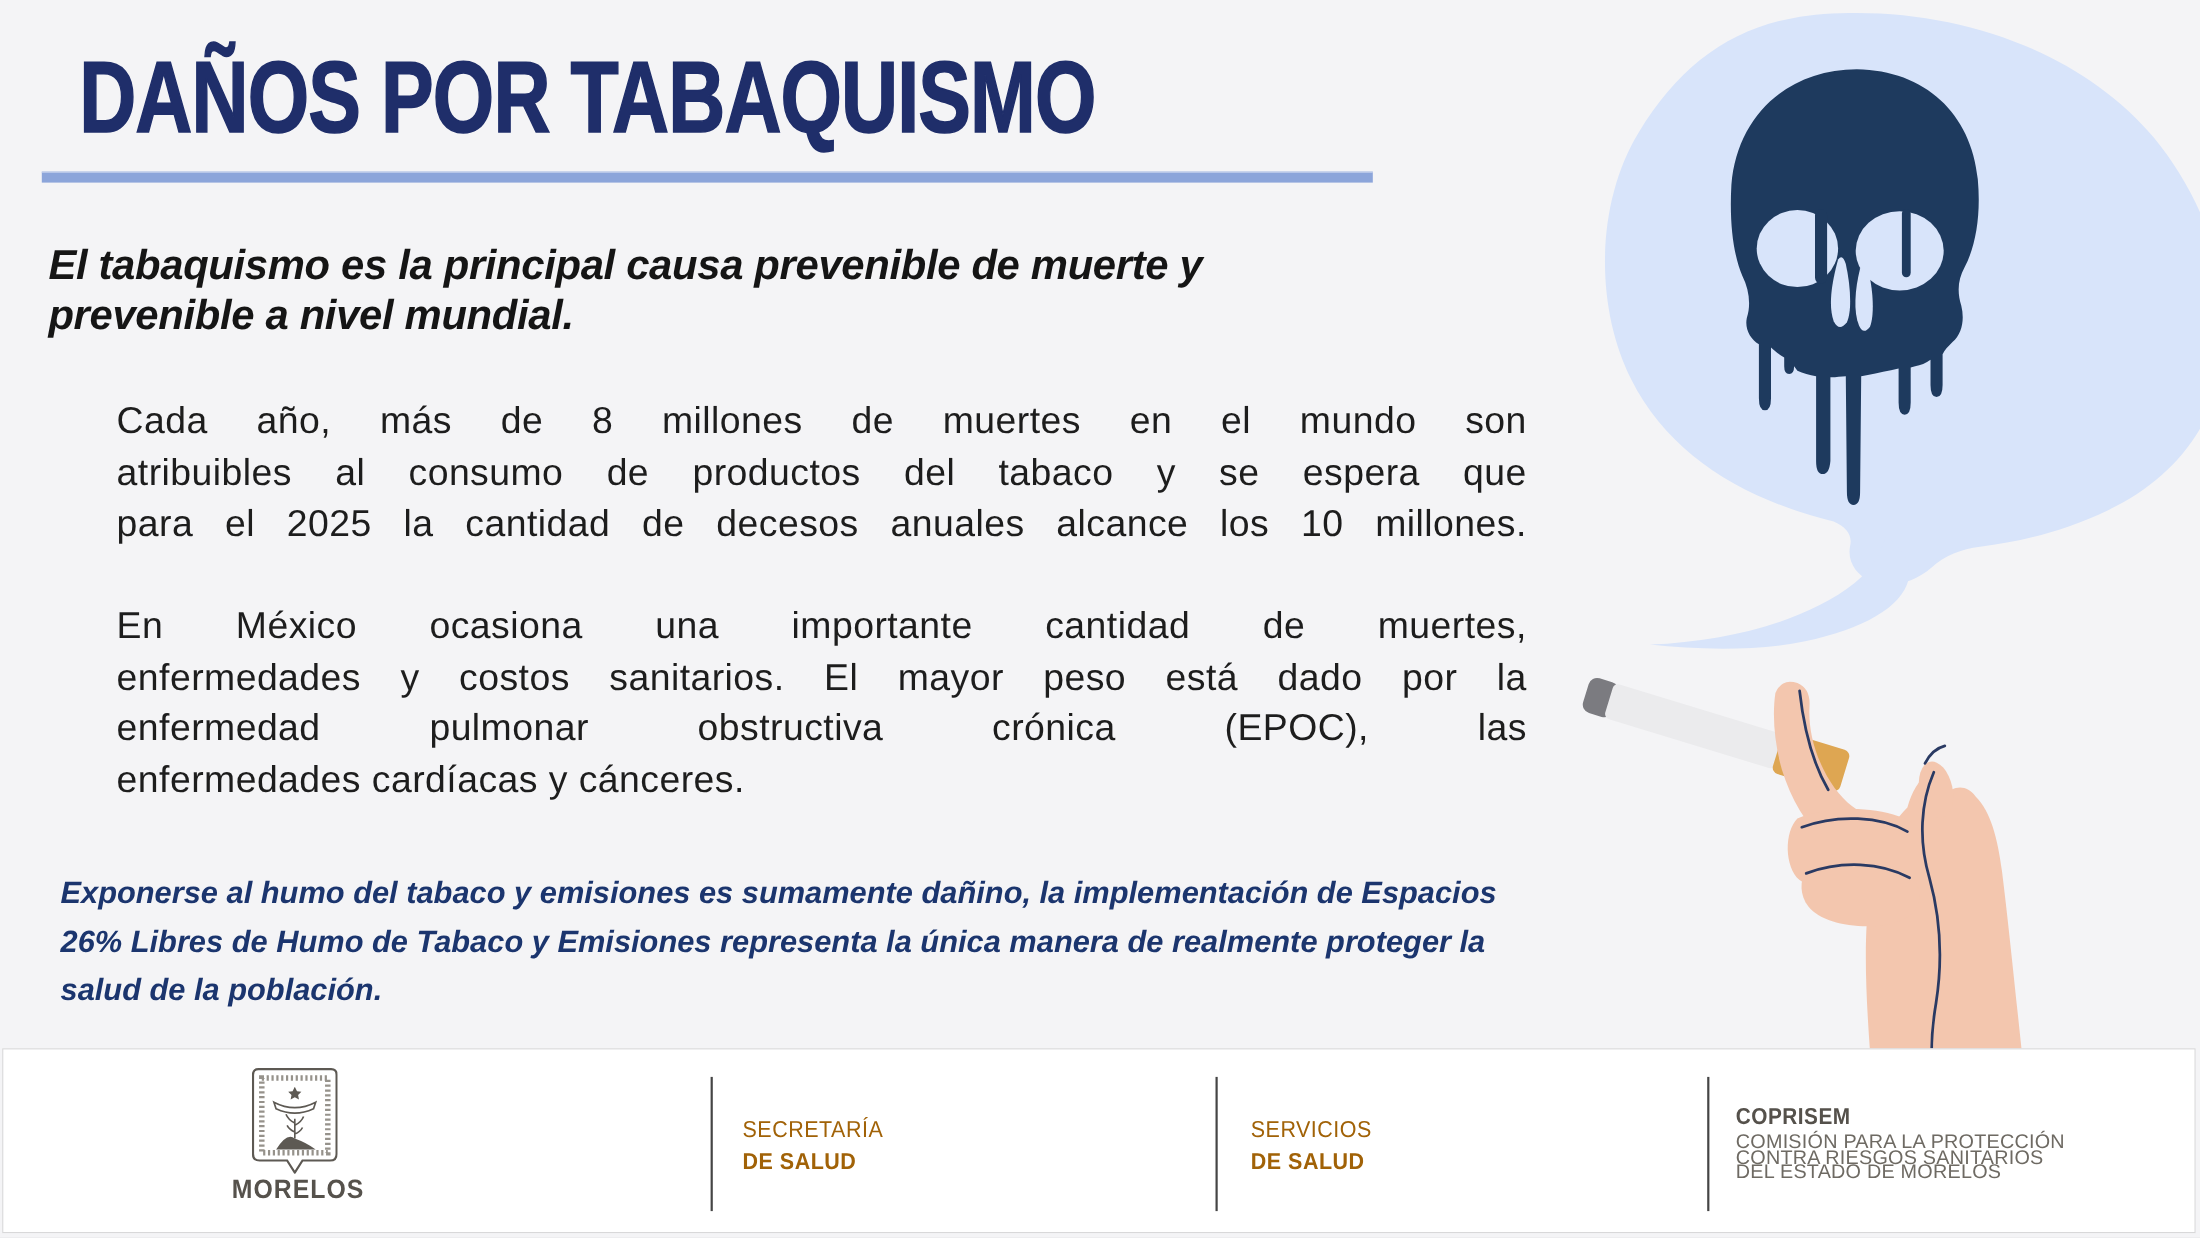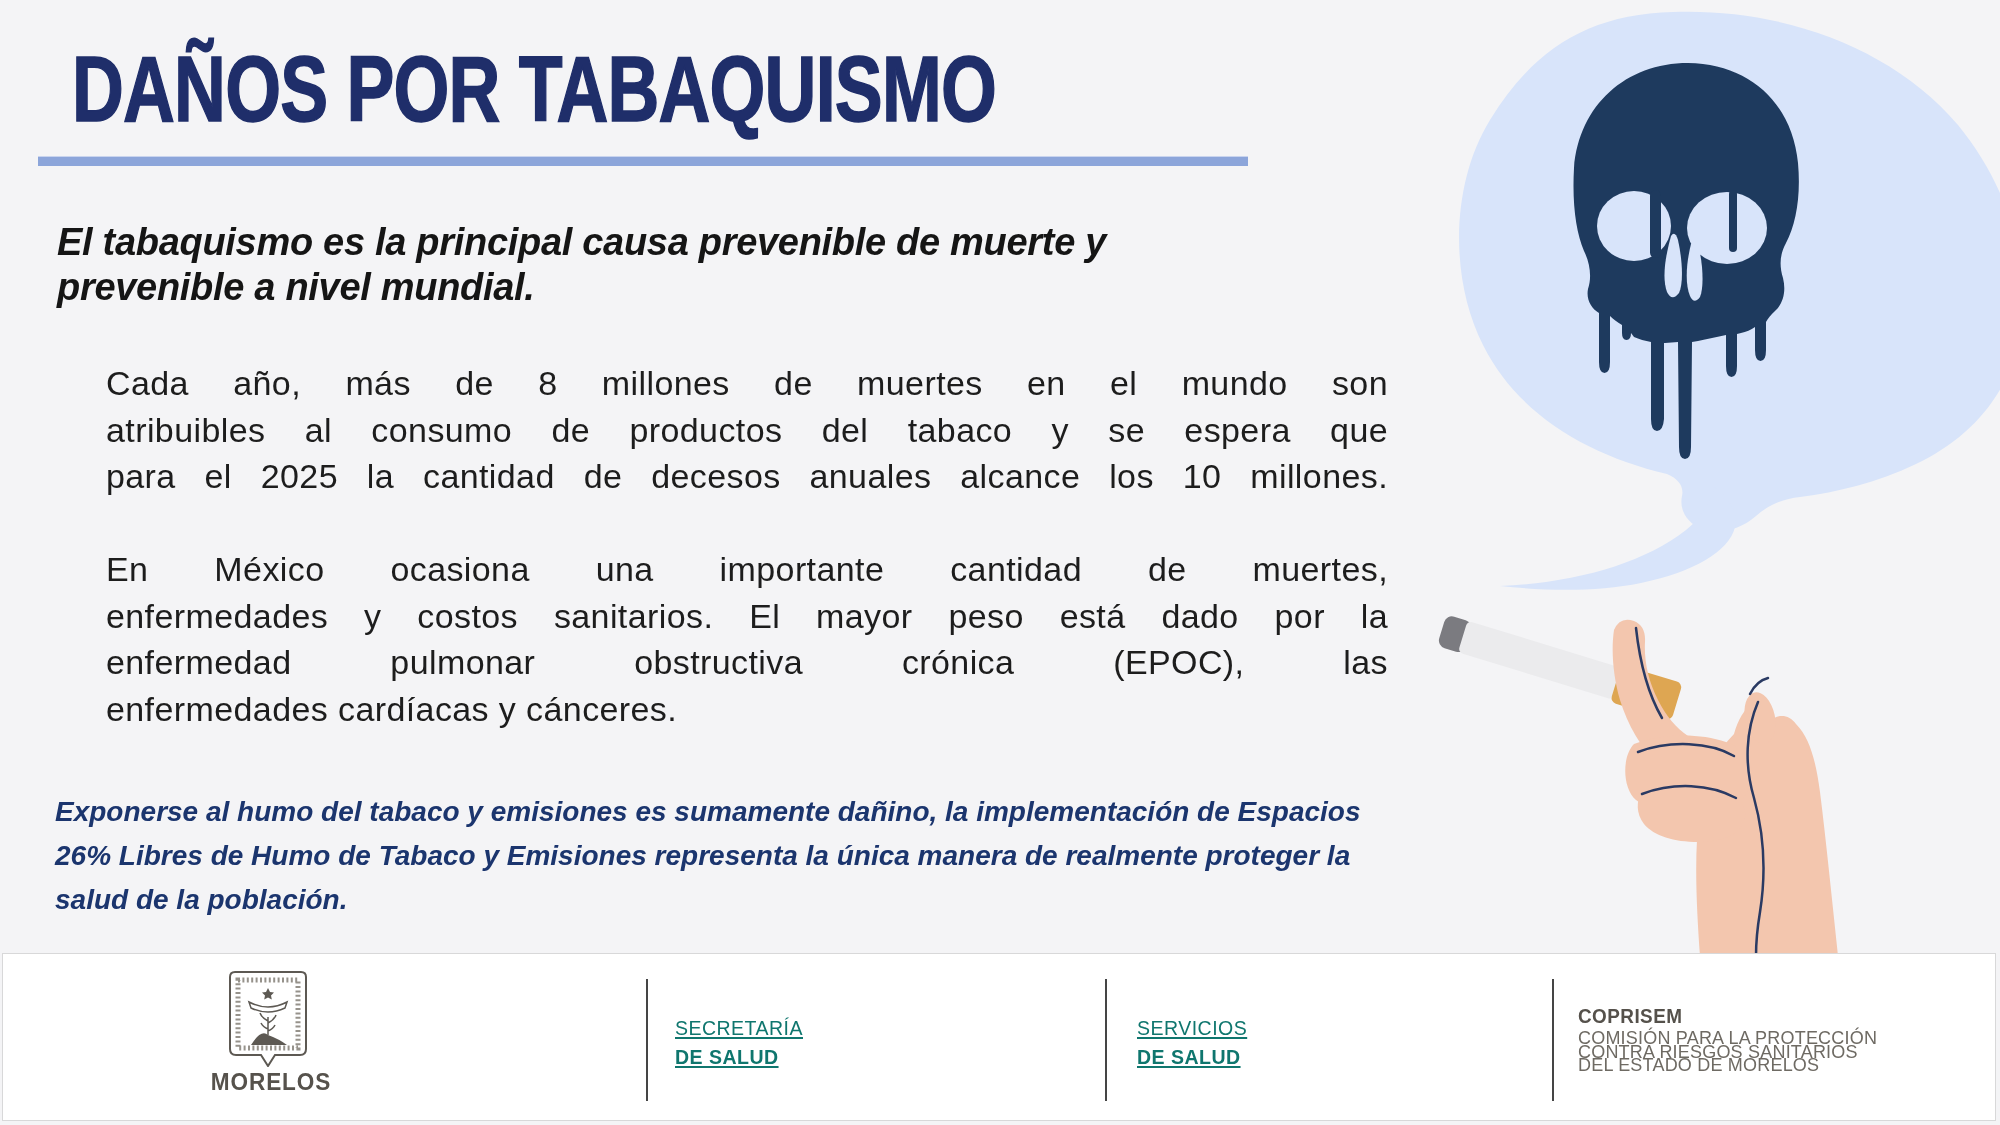--- a/index.html
+++ b/index.html
@@ -14,21 +14,21 @@
     letter-spacing:-1px;white-space:nowrap;
     transform:scaleX(.78);transform-origin:left center;
     -webkit-text-stroke:1.5px #1f2e6a;
   }
   .title-underline{
     position:absolute;left:38px;top:156px;width:1210px;height:9px;
     background:#8ca5da;border-top:1px solid #c9d4ee;
   }
   
   .subtitle{
-    position:absolute;left:57px;top:220px;width:1300px;
+    position:absolute;left:44px;top:220px;width:1300px;
     font-size:38px;line-height:45px;font-weight:700;font-style:italic;
     color:#151515;letter-spacing:-.3px;
   }
   .subtitle .line{white-space:nowrap;}
   
   .para{
     position:absolute;left:106px;width:1282px;
     font-size:34px;line-height:46.5px;color:#1d1d1d;letter-spacing:.4px;
   }
   .para.p1{top:360px;}
@@ -50,21 +50,21 @@
     background:#ffffff;border:1.5px solid #d8d8d9;box-sizing:border-box;
   }
   .footer .divider{position:absolute;top:25px;width:1.5px;height:122px;background:#454545;}
   .divider.d1{left:643px;} .divider.d2{left:1102px;} .divider.d3{left:1549px;}
   .crest{position:absolute;left:226px;top:17px;}
   .morelos-label{
     position:absolute;left:196px;top:114px;width:144px;text-align:center;
     font-size:24px;font-weight:700;letter-spacing:1px;color:#56524c;
     transform:scaleX(.94);transform-origin:center;white-space:nowrap;
   }
-  .org{position:absolute;top:62px;color:#0f766e;text-decoration:underline;}
+  .org{position:absolute;top:62px;color:#a16207;}
   .org .l1{font-size:21px;letter-spacing:.5px;transform:scaleX(.93);transform-origin:left;white-space:nowrap;}
   .org .l2{font-size:21px;font-weight:700;letter-spacing:.5px;margin-top:5px;transform:scaleX(.93);transform-origin:left;white-space:nowrap;}
   .org.o1{left:672px;} .org.o2{left:1134px;}
   .coprisem{position:absolute;left:1575px;top:50px;color:#6e6a63;}
   .coprisem .name{
     font-size:21px;font-weight:700;letter-spacing:.5px;color:#55514b;
     transform:scaleX(.9);transform-origin:left;white-space:nowrap;margin-bottom:4px;
   }
   .coprisem .small{font-size:18px;line-height:13.5px;letter-spacing:.2px;white-space:nowrap;}
 </style>

